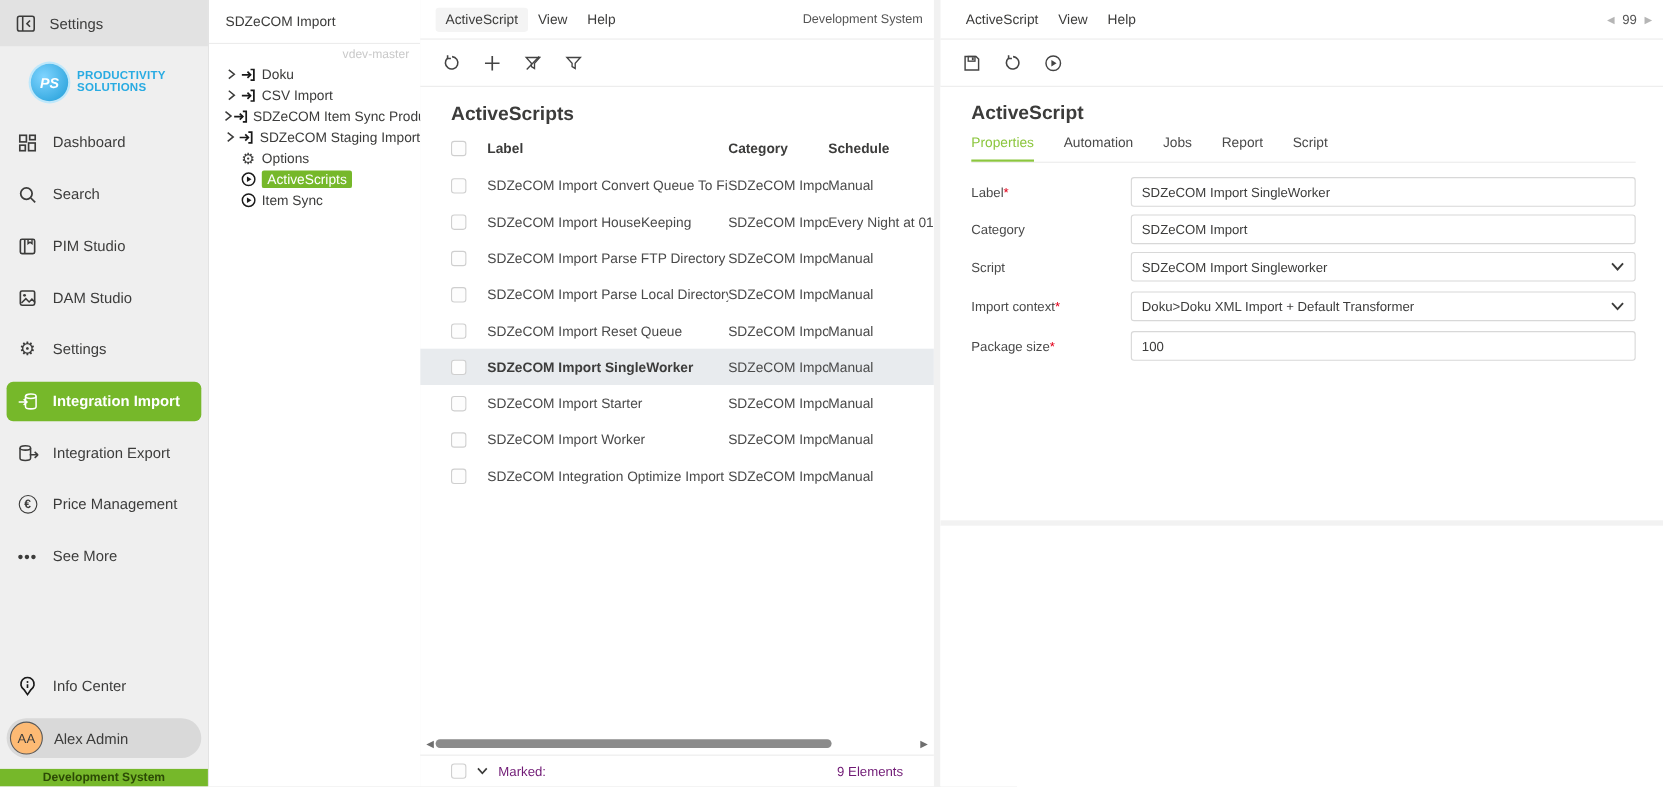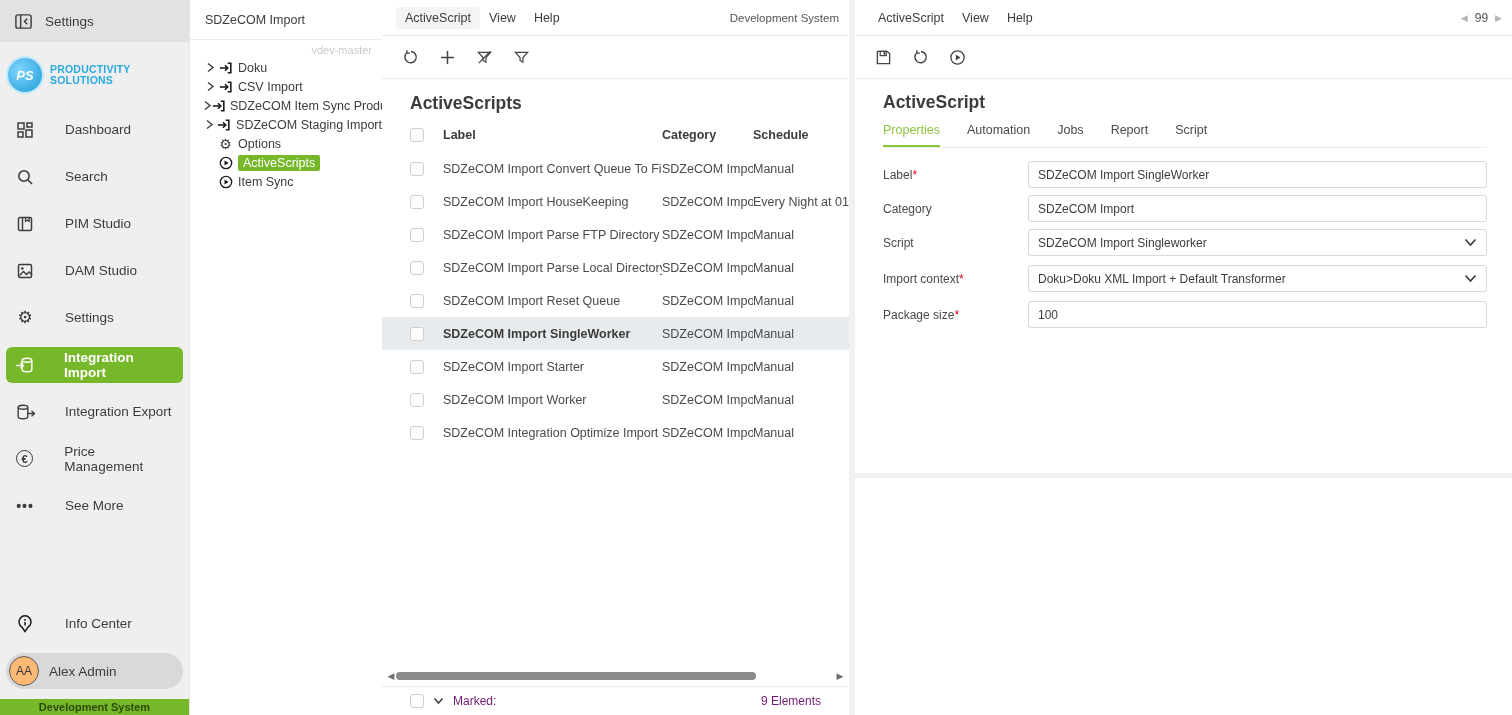--- a/index.html
+++ b/index.html
@@ -3,25 +3,25 @@
 <meta charset="utf-8">
 <style>
   * { margin:0; padding:0; box-sizing:border-box; }
   html,body { width:1512px; height:715px; overflow:hidden; }
   body { font-family:"Liberation Sans", sans-serif; background:#f1f1f1; color:#3c3c3b; display:flex; }
   svg { display:block; }
 
   
   .sidebar { width:189px; min-width:189px; background:#efefef; display:flex; flex-direction:column; position:relative; }
   .collapse-bar { height:42px; background:#e2e2e2; display:flex; align-items:center; gap:12px; padding:0 14px; font-size:13.5px; cursor:pointer; }
-  .brand { display:flex; align-items:center; gap:8px; padding:16px 10px 14px 8px; }
+  .brand { display:flex; align-items:center; gap:8px; padding:16px 10px 14px 28px; }
   .brand-circle { width:34px; height:34px; border-radius:50%; background:radial-gradient(circle at 35% 35%, #7fd4ff, #1e9cd7); color:#fff; font-weight:bold; font-style:italic; font-size:13px; display:flex; align-items:center; justify-content:center; box-shadow:0 0 0 2px #bfe8fb; }
   .brand-text { color:#29abe2; font-weight:bold; font-size:10.5px; line-height:11px; letter-spacing:.2px; }
   .nav { display:flex; flex-direction:column; }
-  .nav-item { height:36px; margin:5.5px 6px; display:flex; align-items:center; gap:30px; padding:0 9px; font-size:13.5px; color:#3c3c3b; border-radius:6px; cursor:pointer; }
+  .nav-item { height:36px; margin:5.5px 6px; display:flex; align-items:center; gap:13px; padding:0 9px; font-size:13.5px; color:#3c3c3b; border-radius:6px; cursor:pointer; }
   .nav-item .nicon { width:20px; display:flex; justify-content:center; }
   .nav-item.active { background:#76b82a; color:#fff; font-weight:bold; }
   .nav-gear { font-size:17px; line-height:17px; }
   .euro-circle { width:17px; height:17px; border:1.6px solid #3c3c3b; border-radius:50%; font-size:11px; font-weight:bold; display:flex; align-items:center; justify-content:center; }
   .dots { font-size:14px; font-weight:bold; letter-spacing:1px; }
   .sidebar-spacer { flex:1; }
   .user-pill { margin:6px 6px 10px 6px; height:36px; background:#d9d9d9; border-radius:18px; display:flex; align-items:center; gap:10px; padding:0 3px; cursor:pointer; }
   .avatar { width:30px; height:30px; border-radius:50%; background:#fdba74; border:1.5px solid #5a5a5a; display:flex; align-items:center; justify-content:center; font-size:12px; color:#3c3c3b; }
   .user-name { font-size:13.5px; }
   .env-bar { height:16px; background:#76b82a; color:#2c4a05; font-size:11px; font-weight:bold; display:flex; align-items:center; justify-content:center; }

